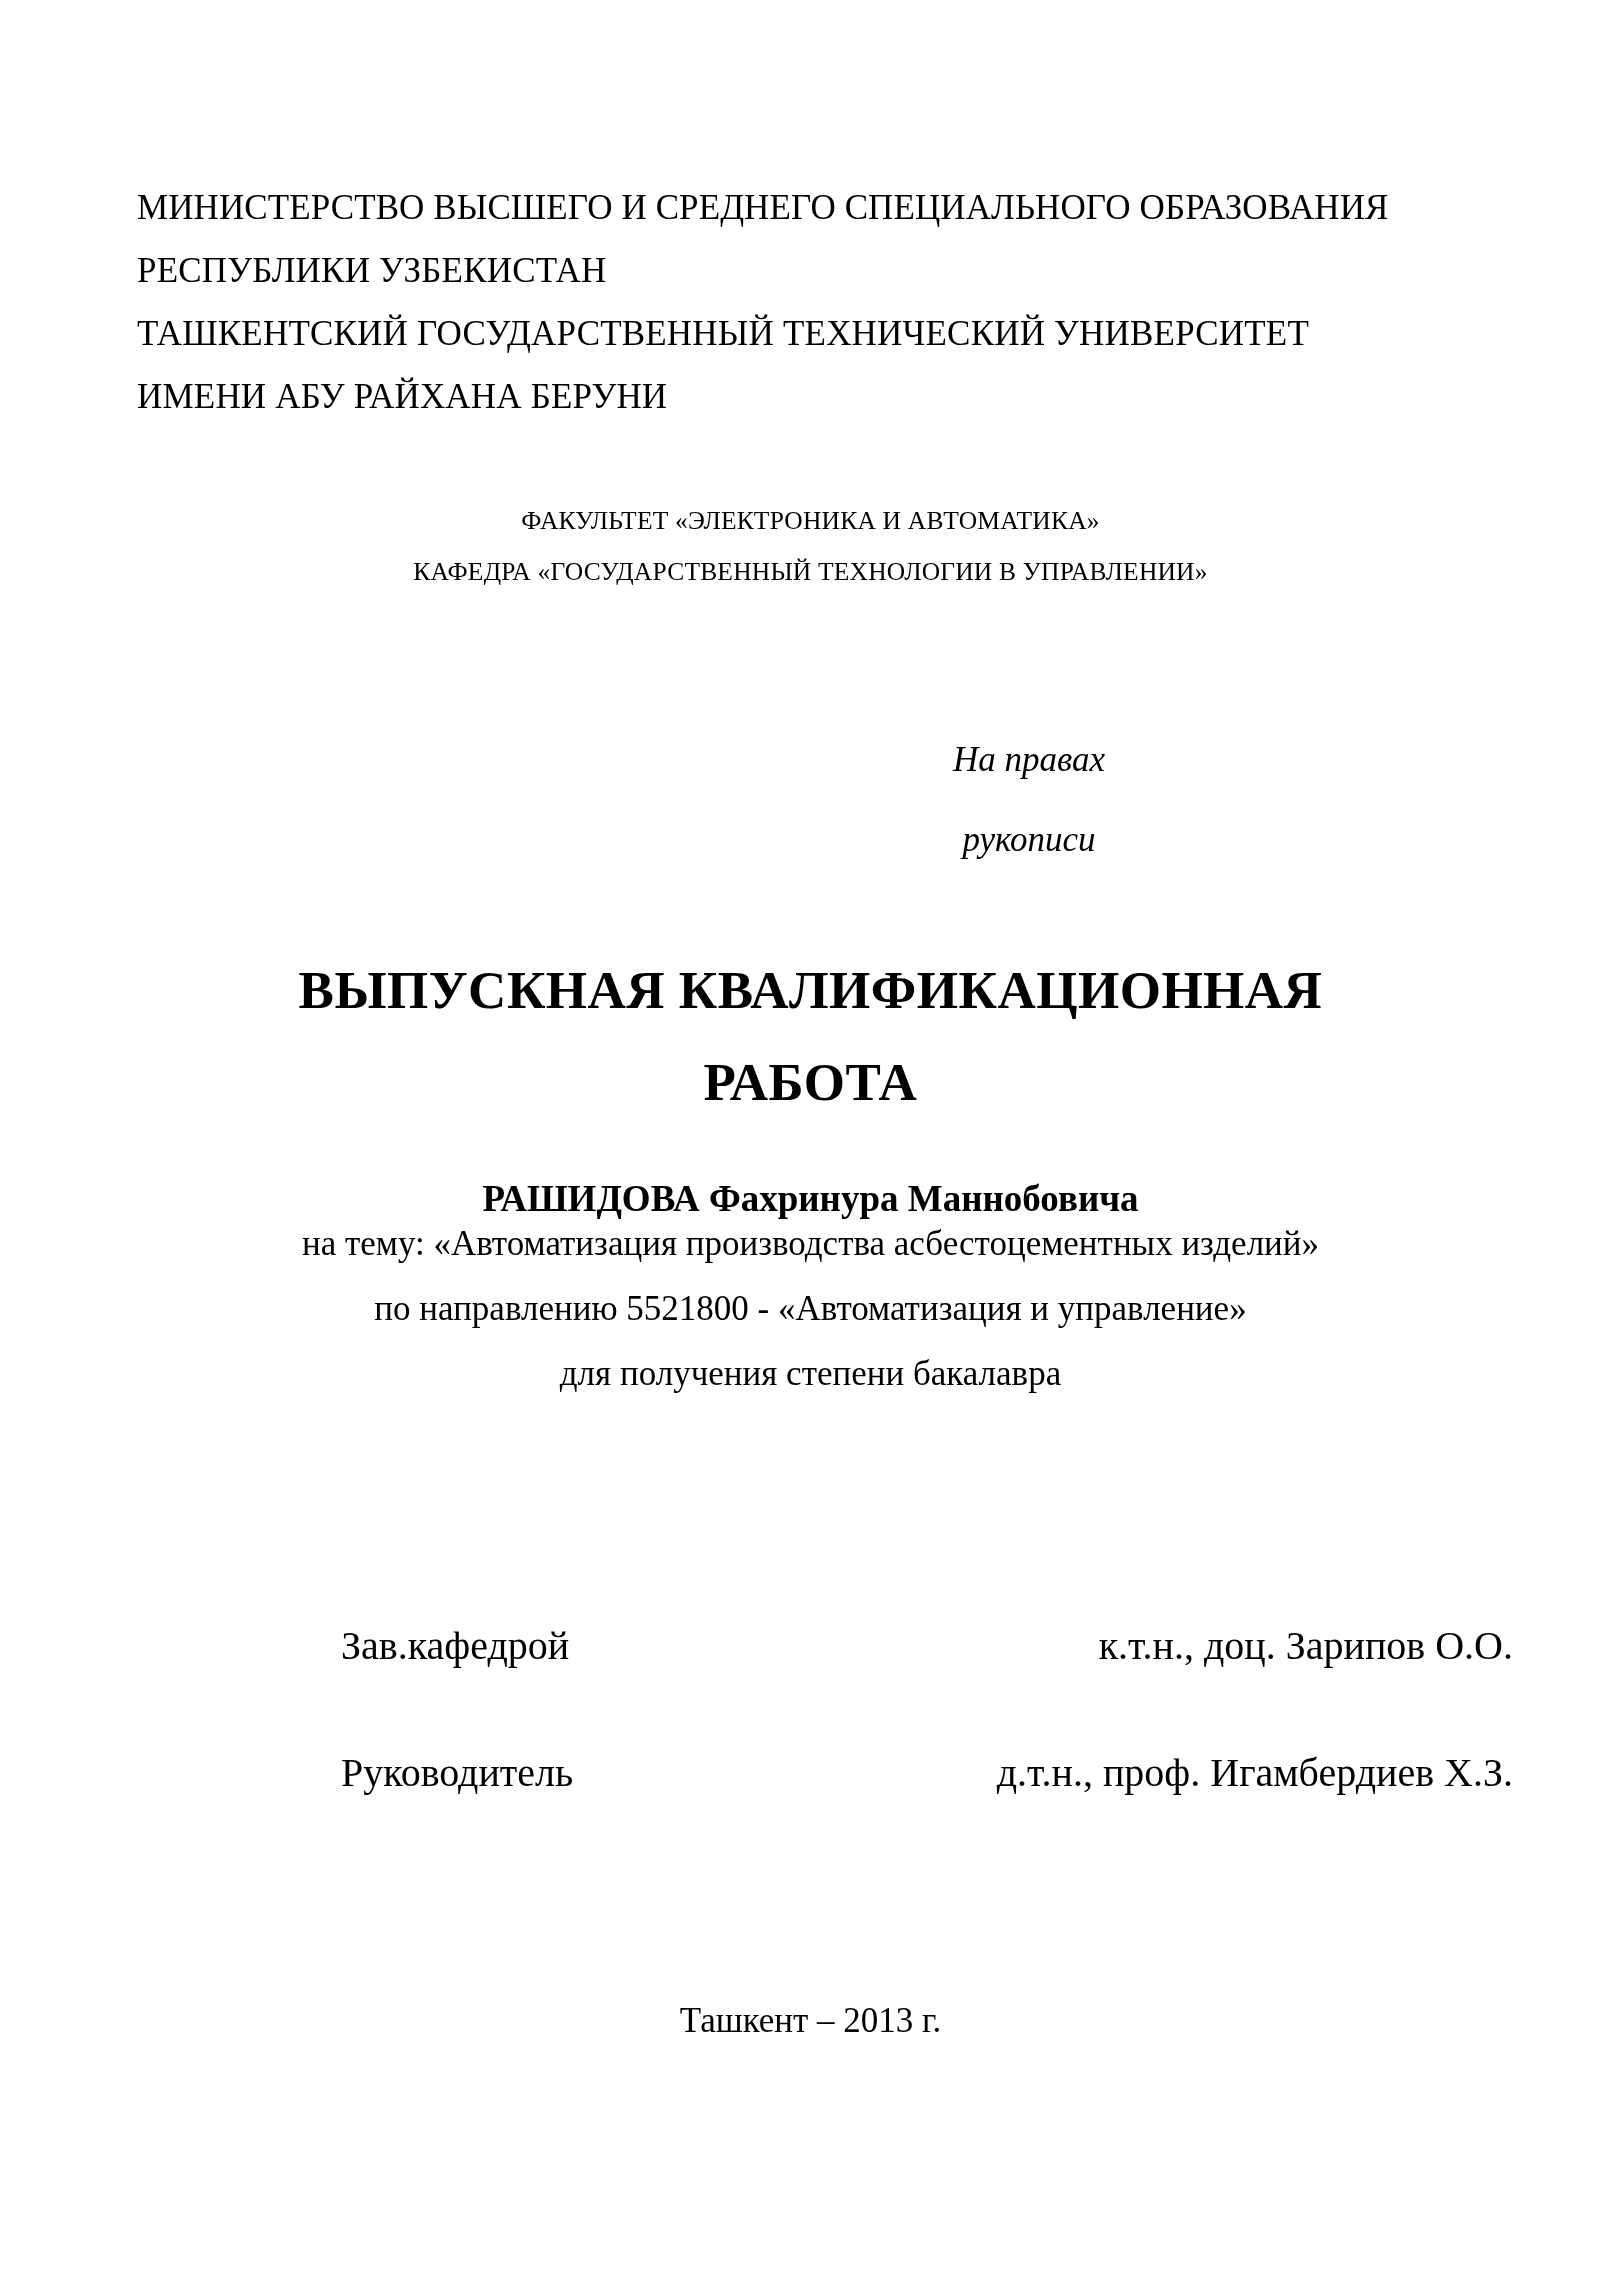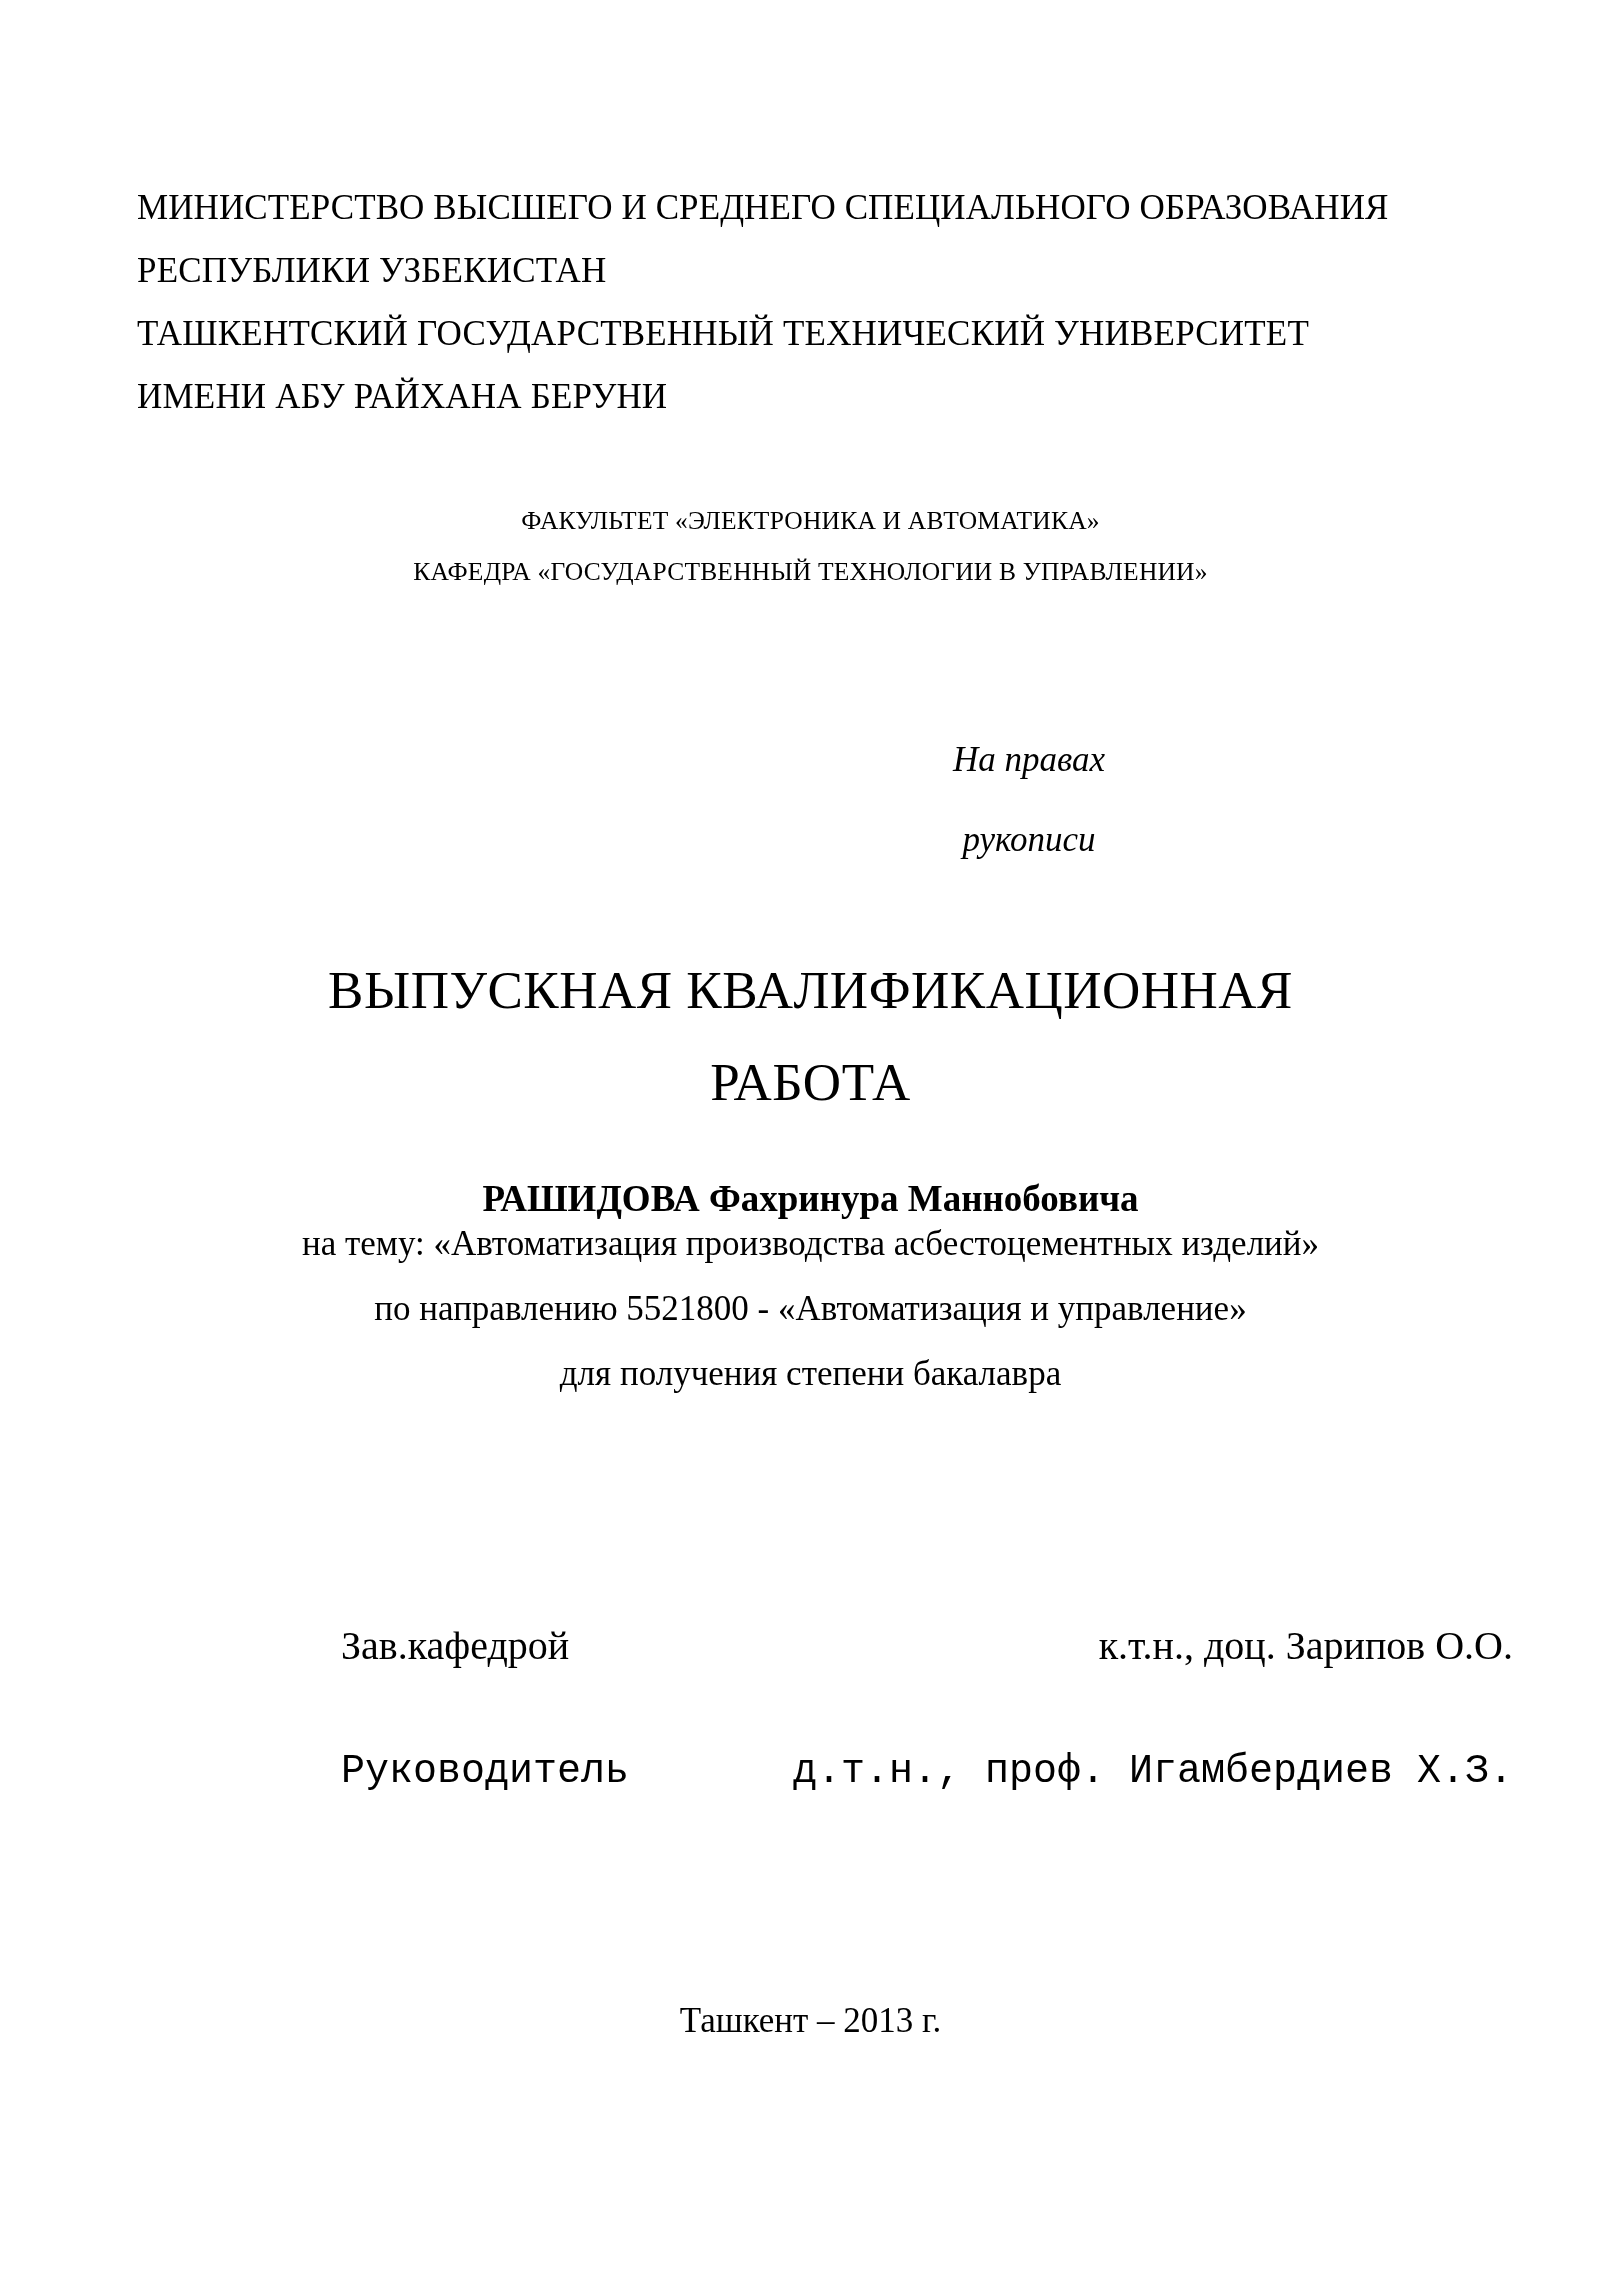--- a/index.html
+++ b/index.html
@@ -69,21 +69,21 @@
     font-size: 35px;
     line-height: 80px;
   }
 
   
   .main-title {
     left: 137px;
     top: 944px;
     width: 1347px;
     text-align: center;
-    font-weight: normal;
+    font-weight: bold;
     font-size: 53px;
     line-height: 92px;
     letter-spacing: 0.5px;
   }
 
   
   .author {
     left: 137px;
     top: 1172px;
     width: 1347px;
@@ -109,21 +109,21 @@
     top: 1622px;
     width: 1172px;
     font-size: 40px;
   }
   .sig-row {
     display: flex;
     justify-content: space-between;
     align-items: baseline;
     width: 100%;
   }
-  .sig-row + .sig-row { margin-top: 80px; font-family: Liberation Mono, monospace; }
+  .sig-row + .sig-row { margin-top: 80px; }
   .sig-role { white-space: nowrap; text-align: left; }
   .sig-person { white-space: nowrap; text-align: left; }
 
   
   .footer {
     left: 137px;
     top: 1994px;
     width: 1347px;
     text-align: center;
     font-size: 35px;

